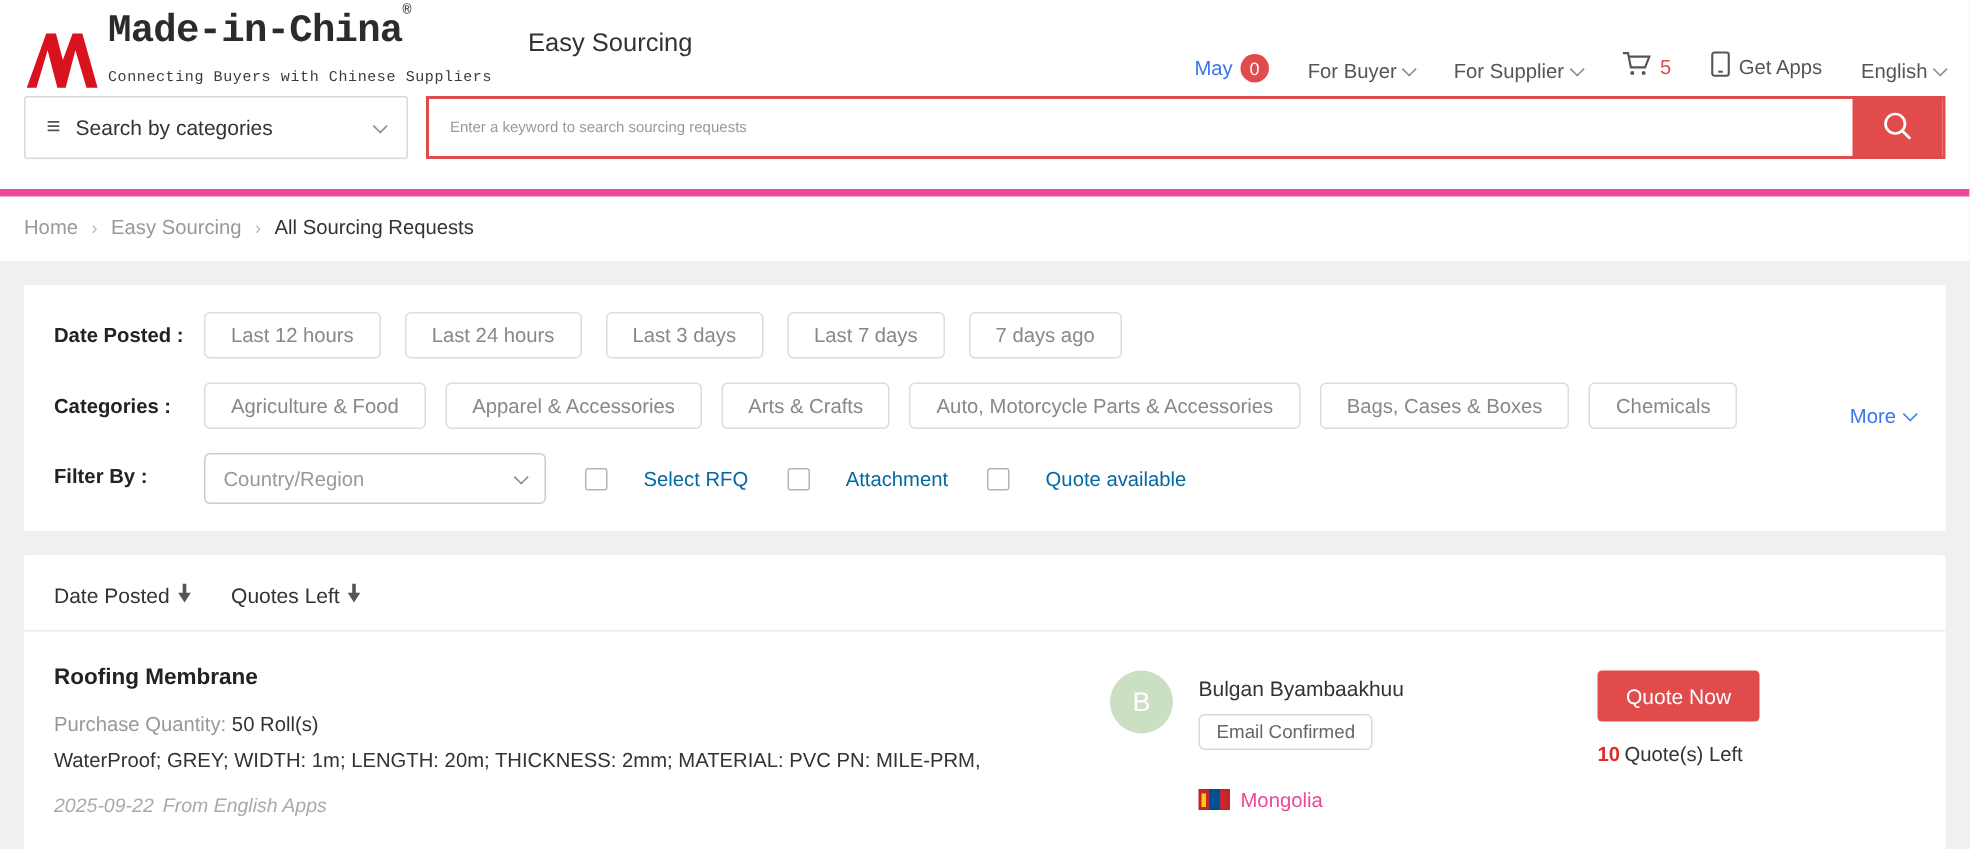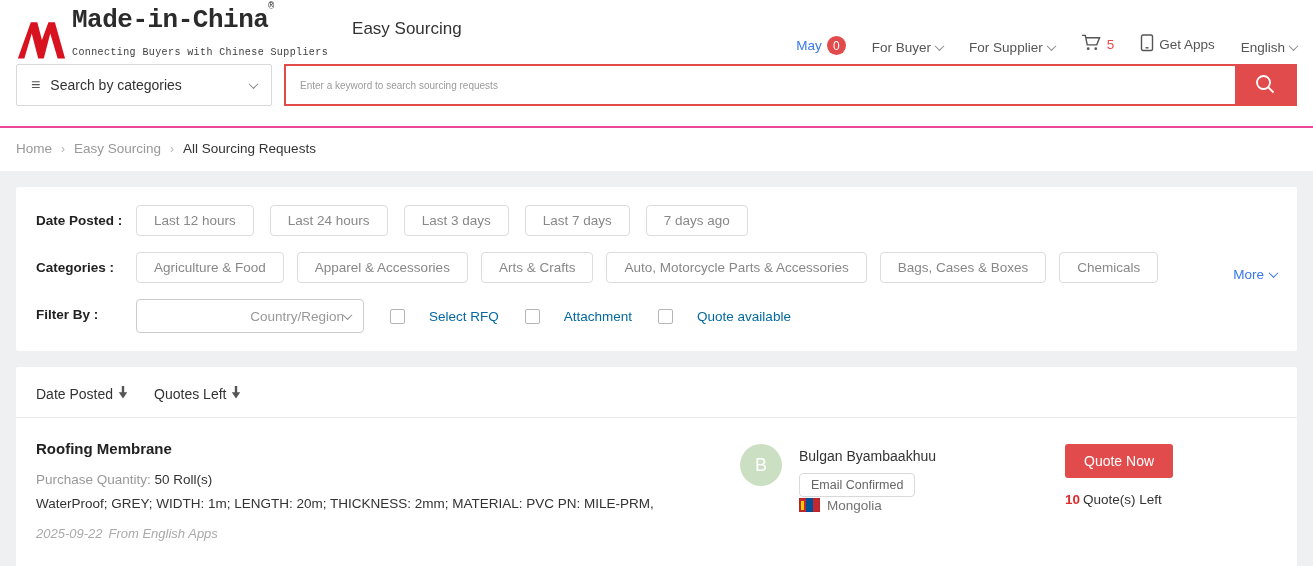--- a/index.html
+++ b/index.html
@@ -32,41 +32,41 @@
     cursor:pointer; margin-right:12px; background:#fff; }
   .cat-select .grow { flex:1; }
   .burger { font-size:16px; color:#555; }
   .search-box { flex:1; display:flex; border:2px solid #e24b4b; }
   .search-box input { flex:1; border:0; outline:none; padding:0 14px; font-size:10px; color:#333;
     font-family:"Liberation Sans", sans-serif; }
   .search-box input::placeholder { color:#9a9a9a; }
   .search-btn { width:60px; background:#e24b4b; border:0; cursor:pointer;
     display:flex; align-items:center; justify-content:center; }
   
-  .crumbs { background:#fff; border-top:2px solid #ec4899; padding:13px 16px 15px;
+  .crumbs { background:#fff; border-top:5px solid #ec4899; padding:13px 16px 15px;
     font-size:13.5px; color:#999; display:flex; align-items:center; gap:9px; }
   .crumbs .sep { color:#b5b5b5; font-size:12px; }
   .crumbs .current { color:#333; }
   .crumb-link { cursor:pointer; }
   
   .content { padding:16px; }
   .card { background:#fff; border-radius:2px; }
   .filter-card { padding:18px 20px 16px; }
   .f-row { display:flex; align-items:flex-start; margin-bottom:10px; }
   .f-row:last-child { margin-bottom:2px; }
   .f-label { width:100px; flex:0 0 auto; font-weight:bold; font-size:13.5px; color:#222; padding-top:8px; }
   .f-body { flex:1; display:flex; align-items:center; flex-wrap:wrap; }
   .chip { border:1px solid #dcdcdc; border-radius:4px; padding:7px 17px; font-size:13.5px;
     color:#888; margin:0 16px 6px 0; cursor:pointer; background:#fff; white-space:nowrap; }
   .cat-chip { margin-right:13px; }
   .more-link { margin-left:auto; color:#3a78e8; font-size:13.5px; cursor:pointer;
     display:flex; align-items:center; gap:6px; padding-top:8px; }
   .region-select { width:228px; height:34px; border:1px solid #ccc; border-radius:4px;
     display:flex; align-items:center; padding:12px 12px; font-size:13.5px; color:#999;
-    cursor:pointer; margin-right:26px;text-align:right; }
+    cursor:pointer; margin-right:26px; }
   .region-select .grow { flex:1; }
   .cb { display:flex; align-items:center; gap:24px; font-size:13.5px; color:#0369a1;
     margin-right:26px; cursor:pointer; height:34px; }
   .cb-box { width:15px; height:15px; border:1px solid #b5b5b5; border-radius:2px; background:#fff; }
   
   .listing-card { margin-top:16px; min-height:240px; }
   .sort-bar { display:flex; align-items:center; gap:26px; padding:19px 20px 15px;
     font-size:14px; color:#333; border-bottom:1px solid #ececec; }
   .sort-item { display:flex; align-items:center; gap:5px; cursor:pointer; }
   .item { display:flex; padding:22px 20px 26px; }
@@ -76,22 +76,22 @@
   .qty-label { color:#999; }
   .qty-val { color:#333; }
   .desc { margin-top:9px; font-size:13.5px; color:#333; }
   .meta { margin-top:15px; font-size:13px; color:#aaa; display:flex; gap:6px;font-style:italic; }
   .item-buyer { width:325px; flex:0 0 auto; display:flex; gap:17px; padding-top:4px; }
   .avatar { width:42px; height:42px; border-radius:50%; background:#cbdfc2; color:#fff;
     font-size:18px; display:flex; align-items:center; justify-content:center; flex:0 0 auto; }
   .buyer-name { font-size:14px; color:#333; padding-top:4px; }
   .buyer-badge { display:inline-block; margin-top:9px; border:1px solid #d9d9d9; border-radius:4px;
     padding:4px 11px; font-size:12.5px; color:#666; }
-  .country-line { margin-top:1px; display:flex; align-items:flex-start; gap:7px;
-    font-size:13.5px; color:#737373; }
+  .country-line { margin-top:26px; display:flex; align-items:flex-start; gap:7px;
+    font-size:13.5px; color:#ec4899; }
   .flag-mn { width:21px; height:14px; flex:0 0 auto; position:relative;
     background:linear-gradient(to right,#c4272f 0 33.4%,#015197 33.4% 66.7%,#c4272f 66.7% 100%);
     box-shadow:0 0 0 1px rgba(0,0,0,0.05) inset; }
   .flag-mn::before { content:""; position:absolute; left:2px; top:2.5px; width:3px; height:9px;
     background:#f9cf02; }
   .item-right { width:212px; flex:0 0 auto; padding-top:4px; }
   .quote-btn { background:#e24b4b; color:#fff; border:0; border-radius:3px; padding:9px 19px;
     font-size:14px; cursor:pointer; font-family:"Liberation Sans", sans-serif; }
   .quotes-left { margin-top:14px; font-size:13.5px; color:#333; }
   .quotes-left .num { color:#e02b2b; font-weight:bold; margin-right:3px; }

